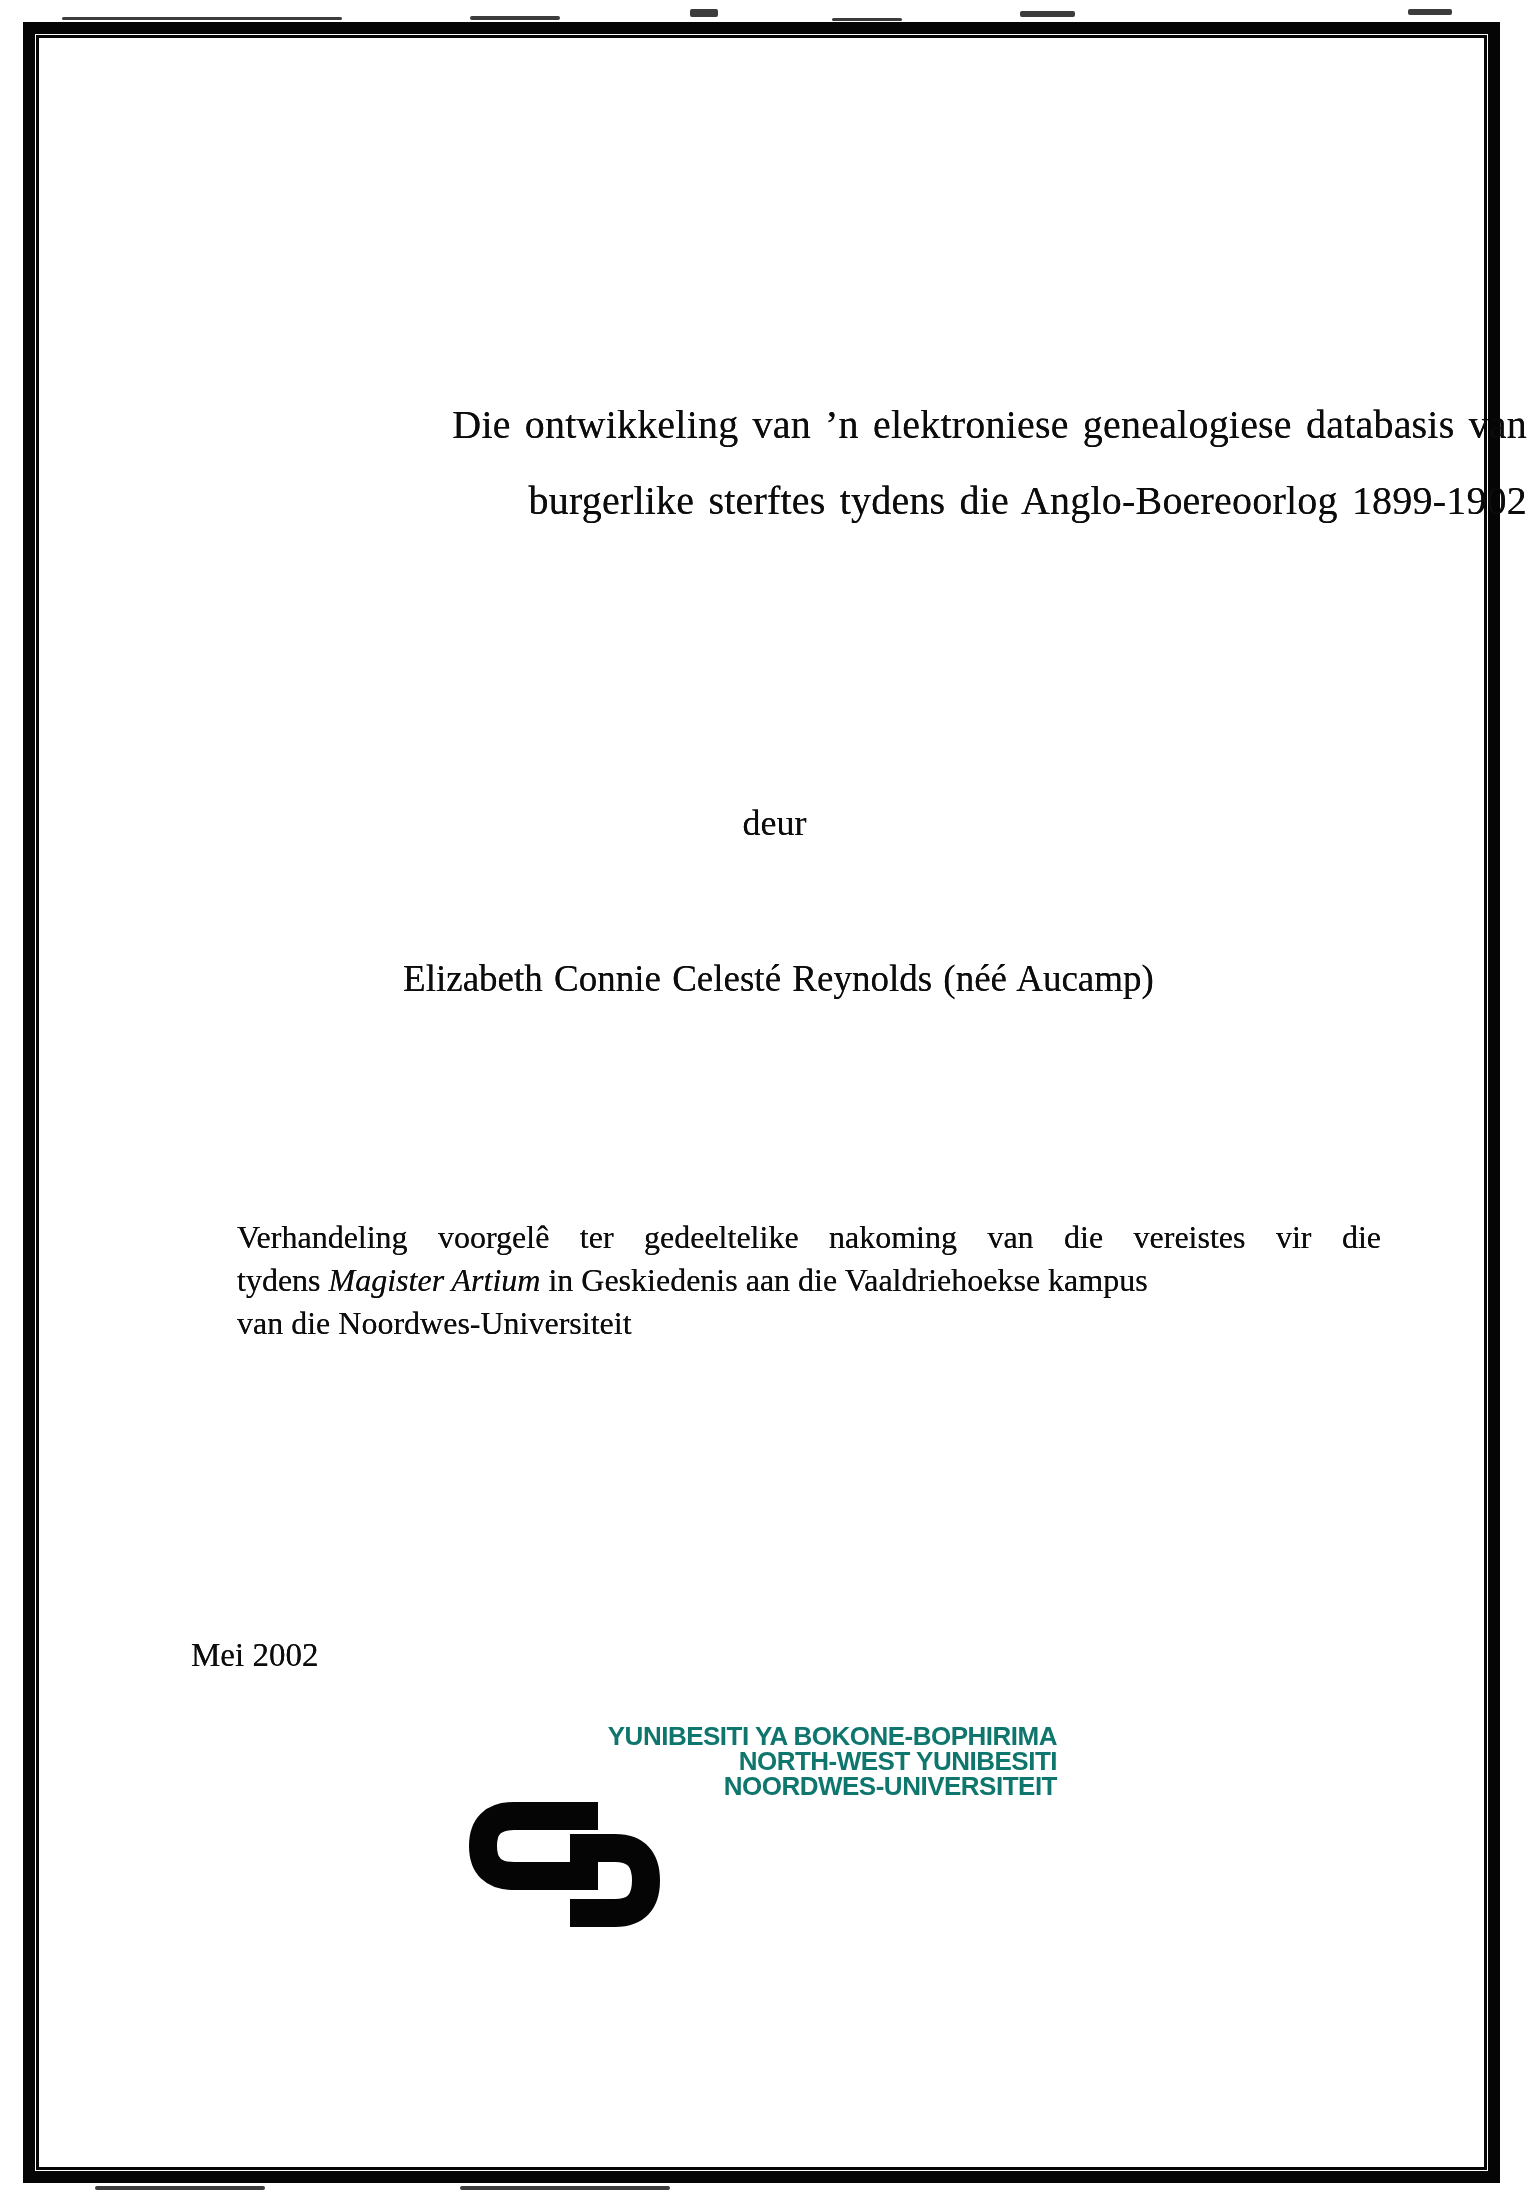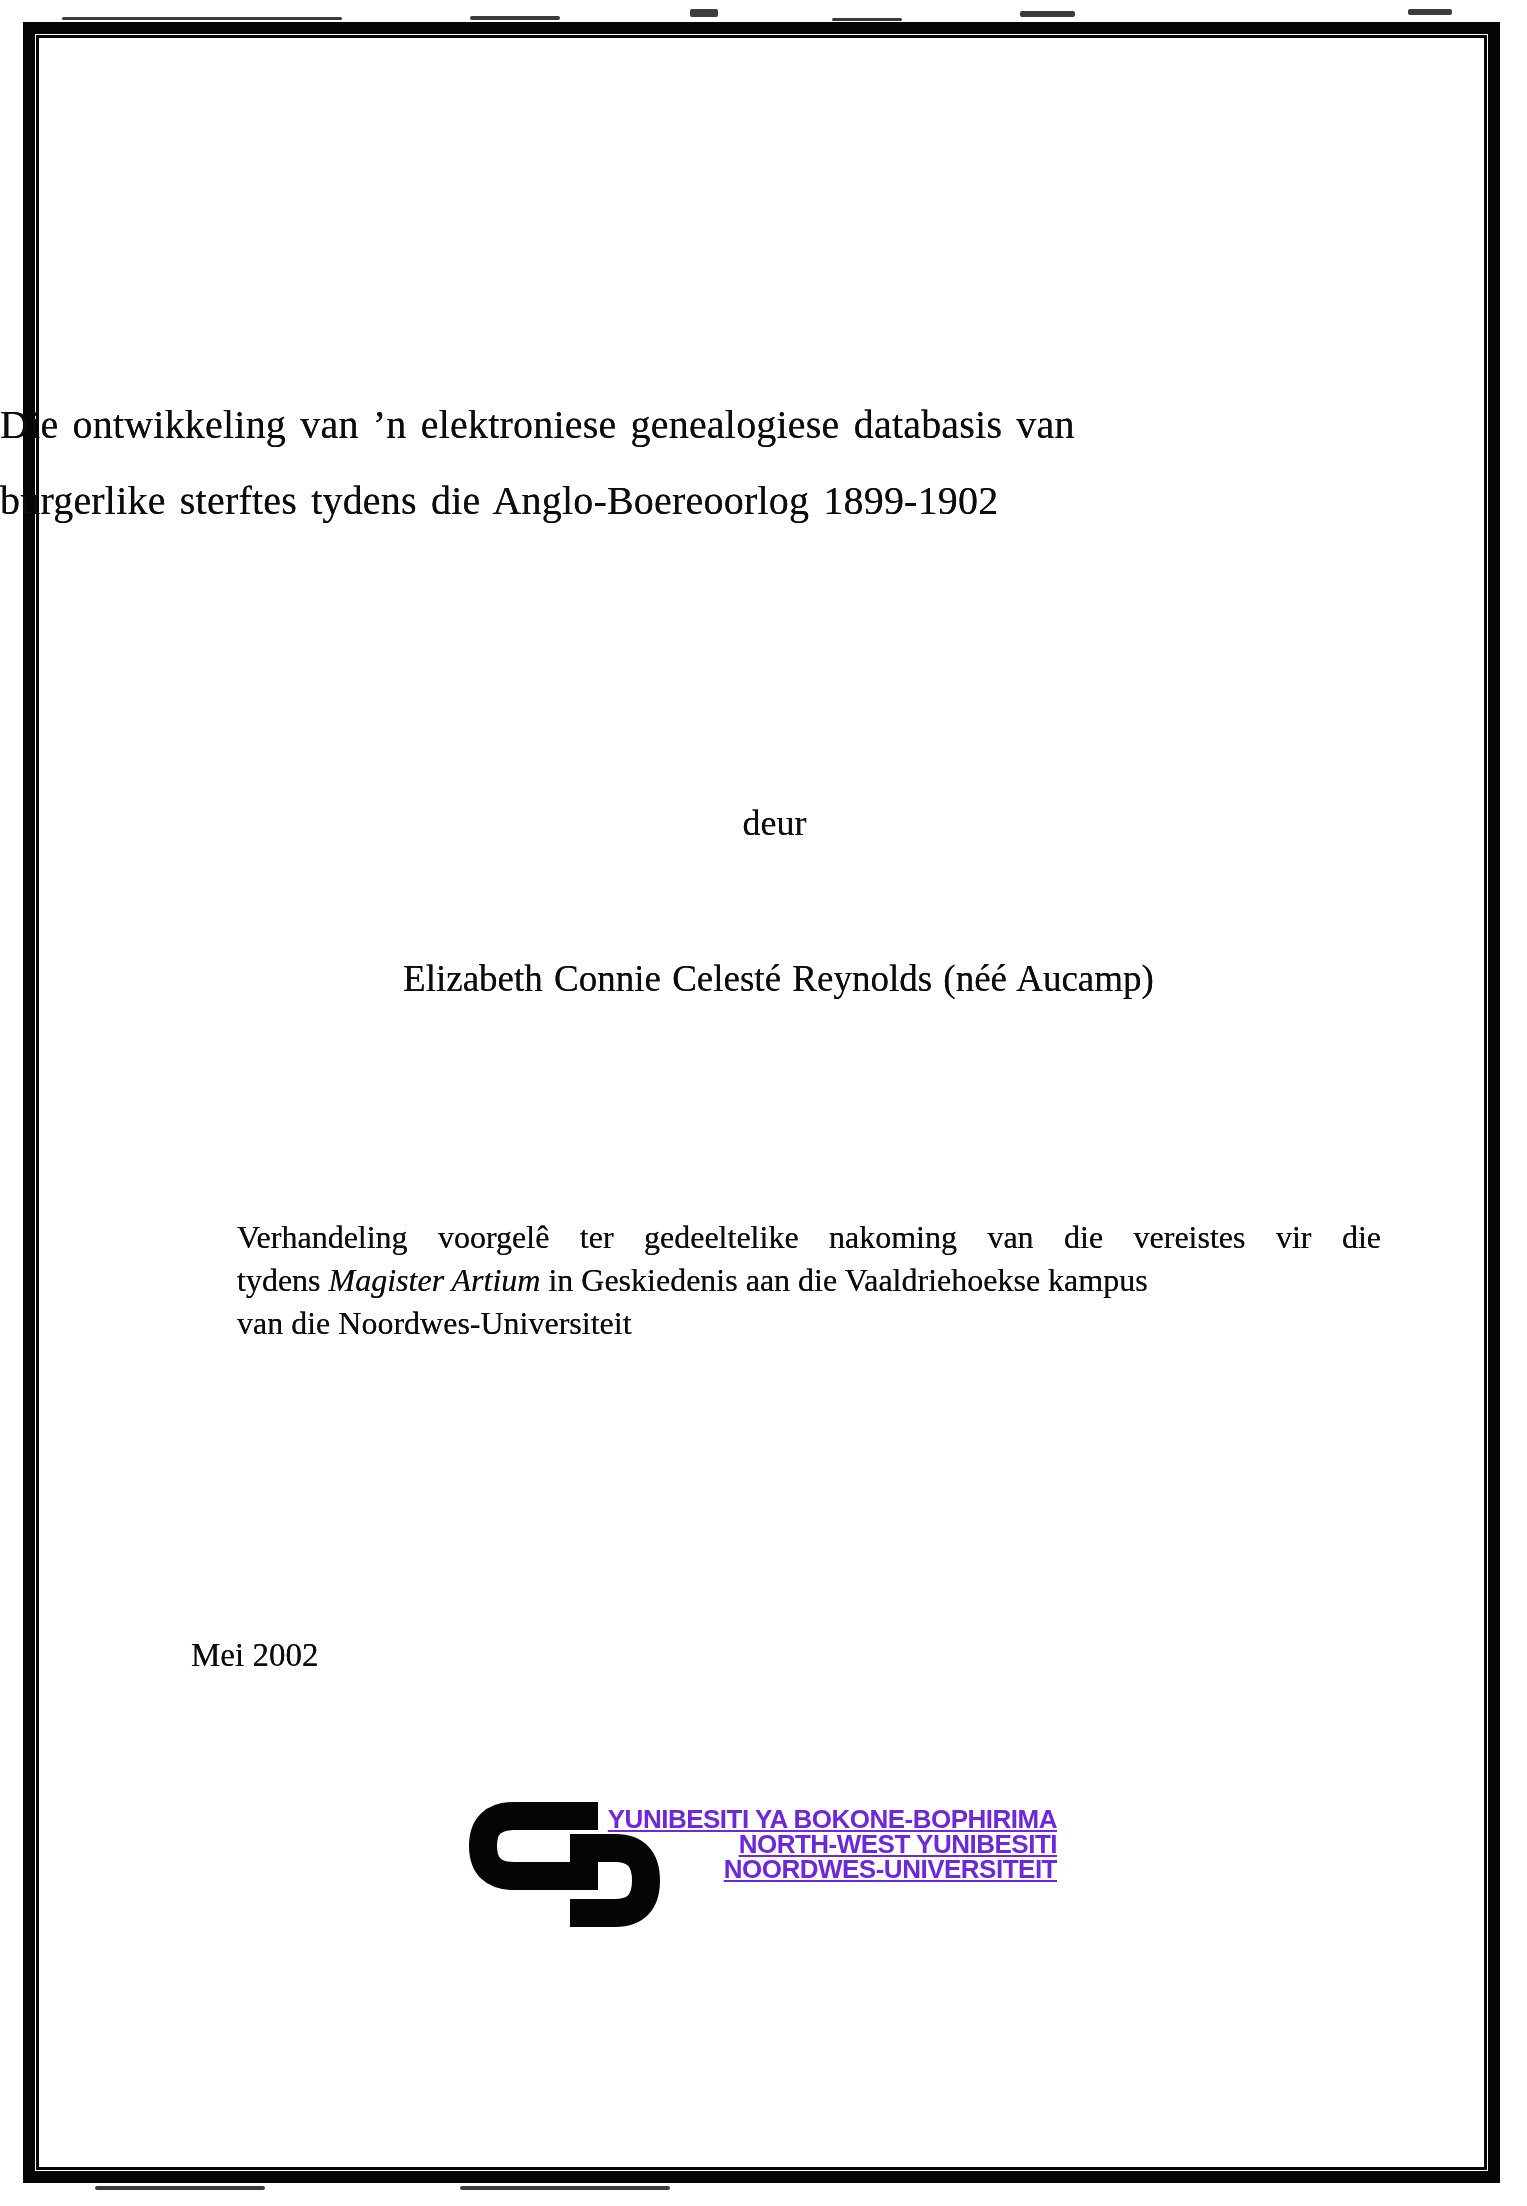--- a/index.html
+++ b/index.html
@@ -47,21 +47,21 @@
   
   .ink {
     text-shadow: 0 0 0.5px rgba(0,0,0,0.85);
   }
 
   .thesis-title {
     position: absolute;
     top: 387px;
     left: 0;
     width: 100%;
-    text-align: left;
+    text-align: right;
     font-size: 40px;
     line-height: 76px;
     word-spacing: 4px;
     letter-spacing: 0.2px;
   }
 
   .byline {
     position: absolute;
     top: 803px;
     left: 0;
@@ -112,31 +112,30 @@
   
   .logo-mark {
     position: absolute;
     left: 469px;
     top: 1802px;
     width: 191px;
     height: 128px;
   }
   .logo-text {
     position: absolute;
-    top: 1807px;
+    top: 1724px;
     right: 470px;
     text-align: right;
     font-family: "Liberation Sans", "DejaVu Sans", sans-serif;
     font-weight: bold;
     font-size: 26px;
     line-height: 25px;
     letter-spacing: -0.5px;
-    color: #6d28d9;
+    color: #0f766e;
     white-space: nowrap;
-    text-decoration: underline;
   }
 </style>
 </head>
 <body>
 
 <div class="artifact" style="left:62px;  top:17px; width:280px; height:3px;"></div>
 <div class="artifact" style="left:470px; top:16px; width:90px;  height:4px;"></div>
 <div class="artifact" style="left:690px; top:9px;  width:28px;  height:8px;"></div>
 <div class="artifact" style="left:832px; top:18px; width:70px;  height:3px;"></div>
 <div class="artifact" style="left:1020px;top:11px; width:55px;  height:6px;"></div>

